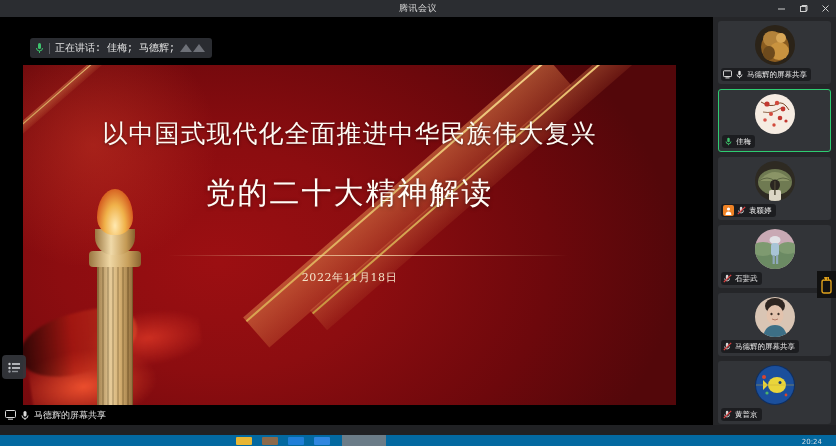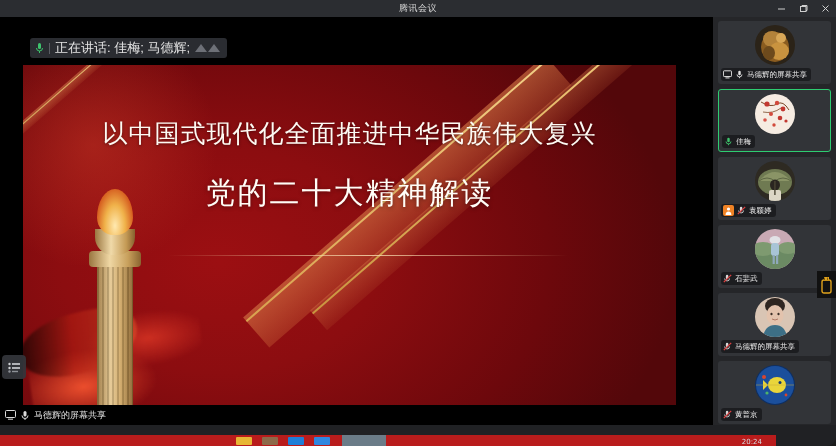--- a/index.html
+++ b/index.html
@@ -42,22 +42,22 @@
     background: rgba(46,48,53,.92);
     border-radius: 3px;
     display: flex; align-items: center; gap: 5px;
     padding: 0 7px 0 5px;
     z-index: 6;
   }
   .speaking-pill .sep {
     width: 1px; height: 11px; background: #5a5d63;
   }
   .speaking-text {
-    font-size: 13px; color: #e4e4e4; white-space: nowrap;
-    font-family: Liberation Sans, sans-serif;
+    font-size: 10px; color: #e4e4e4; white-space: nowrap;
+    font-family: Liberation Mono, monospace;
   }
   .wave { display: flex; gap: 1px; align-items: center; }
   .wave span {
     display:block; width: 0; height: 0;
     border-left: 6px solid transparent; border-right: 6px solid transparent;
     border-bottom: 8px solid #6d7077;
   }
 
   
   .stage-list-btn {
@@ -208,22 +208,22 @@
   }
   .mini { width: 9px; height: 9px; display:block; }
 
   .usb-dongle {
     position: absolute; right: 0; top: 271px; width: 19px; height: 27px;
     background: #111; display:flex; align-items:center; justify-content:center;
   }
 
   
   .taskbar {
-    position: absolute; left: 0; bottom: 0; width: 776px; height: 11px;
-    background: #b91c1c;
+    position: absolute; left: 0; bottom: 0; width: 836px; height: 11px;
+    background: #0369a1;
     display: flex; align-items: center;
   }
   .tb-icons { display:flex; align-items:center; gap: 10px; padding-left: 236px; }
   .tb-ico { width: 16px; height: 8px; border-radius: 1px; }
   .tb-clock {
     position:absolute; right: 14px; bottom: 0; font-size: 7px; color: #d7dde3;
     font-family: "DejaVu Sans", sans-serif;
   }
   .tb-active { position:absolute; left: 342px; bottom:0; width: 44px; height: 11px; background: #6b7c88; }
 </style>
@@ -269,20 +269,21 @@
         <div class="torch-col"></div>
         <div class="torch-cap"></div>
         <div class="torch-bowl"></div>
         <div class="flame"></div>
       </div>
 
       <div class="slide-inner">
         <div class="slide-title">以中国式现代化全面推进中华民族伟大复兴</div>
         <div class="slide-subtitle">党的二十大精神解读</div>
         <div class="slide-rule"></div>
+        <div class="slide-date">2022年11月18日</div>
       </div>
     </div>
 
     <div class="speaking-pill">
       <svg width="9" height="12" viewBox="0 0 9 12">
         <rect x="3" y="1" width="3" height="6" rx="1.5" fill="#3ec46d"></rect>
         <path d="M1.5 6 a3 3 0 0 0 6 0" fill="none" stroke="#3ec46d" stroke-width="1"></path>
         <line x1="4.5" y1="9" x2="4.5" y2="11" stroke="#3ec46d" stroke-width="1"></line>
       </svg>
       <div class="sep"></div>

